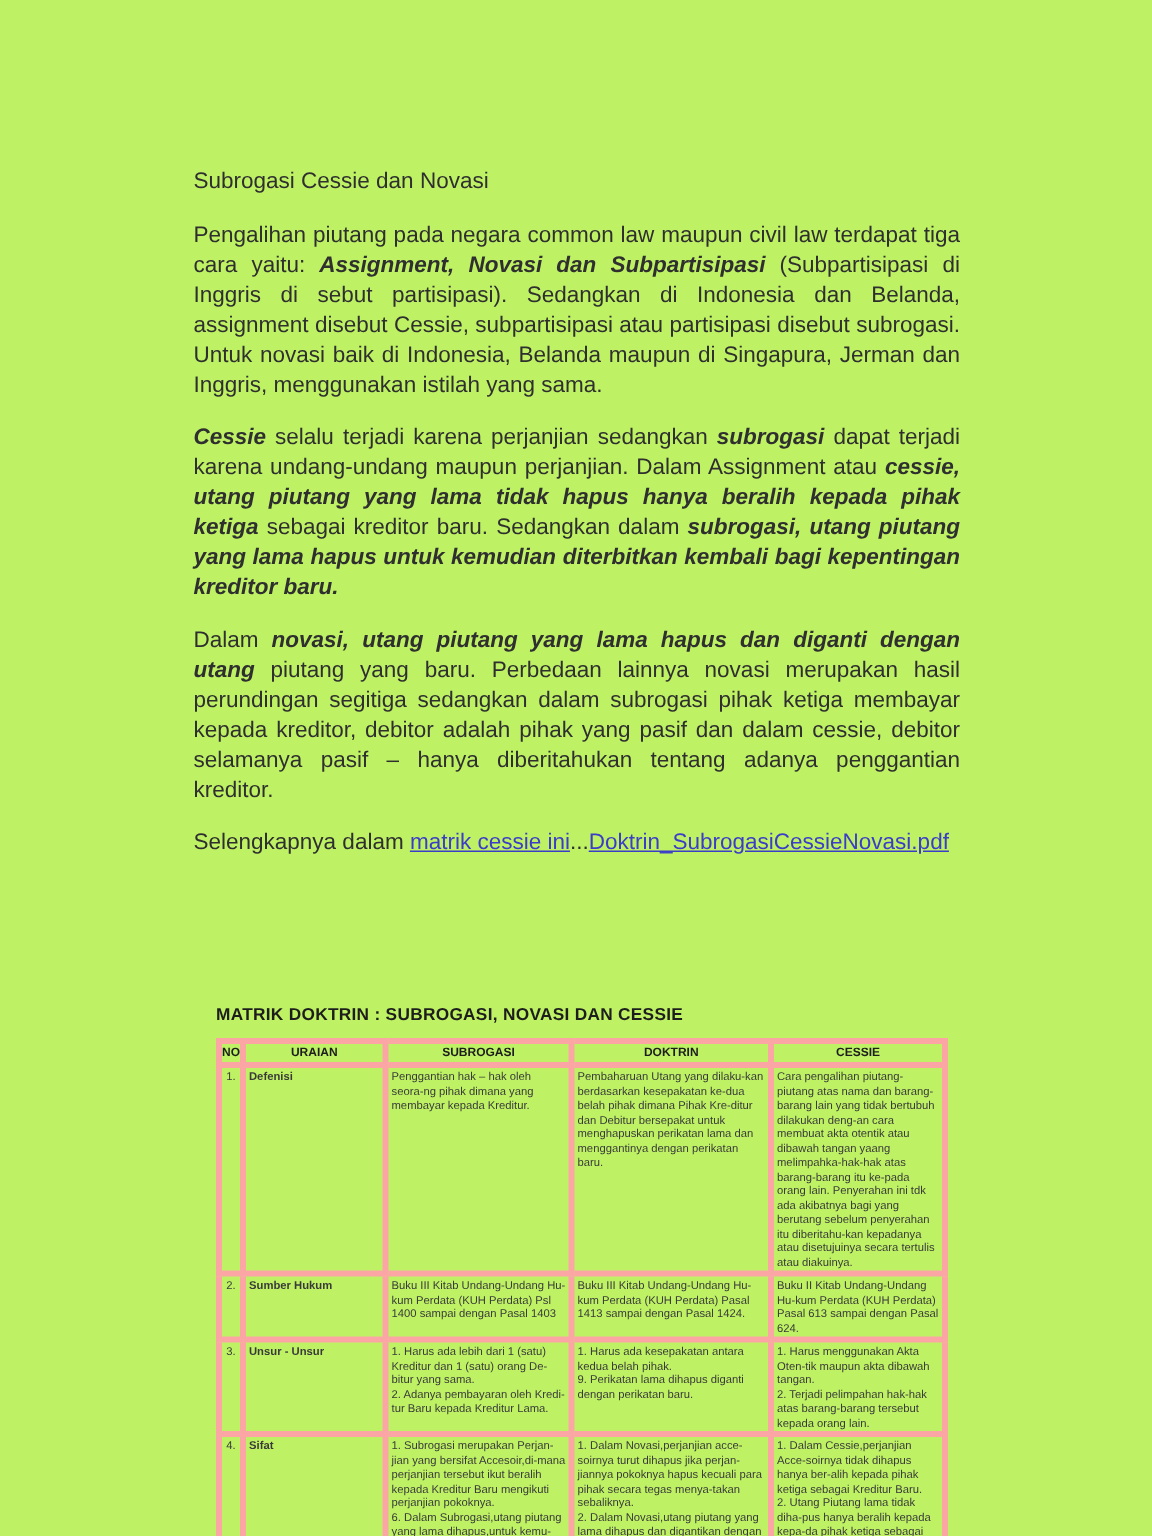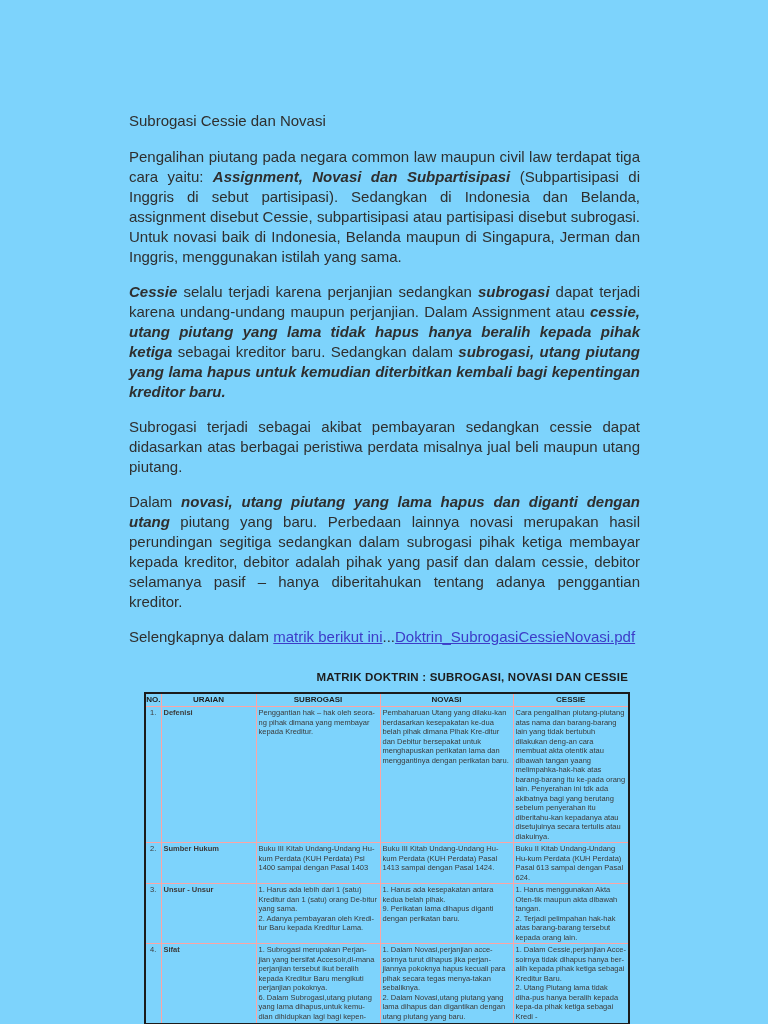--- a/index.html
+++ b/index.html
@@ -1,36 +1,36 @@
 <!DOCTYPE html>
 <html><head>
 <meta charset="utf-8">
 <style>
   html,body{margin:0;padding:0;background:#ffffff;}
   .screen{
-    position:relative;width:768px;height:1024px;background:#7dd3fc;
+    position:relative;width:768px;height:1024px;background:#bef264;
     font-family:"Liberation Sans",sans-serif;color:#2f2f2f;overflow:hidden;
   }
   .doc{position:absolute;left:129px;top:111px;width:511px;font-size:15px;line-height:20px;}
   .doc-title{margin:0 0 16px 0;}
   .para{margin:12px 0 15px 0;text-align:justify;}
   .bi{font-weight:bold;font-style:italic;}
   .link{color:#3c3cc8;text-decoration:underline;cursor:pointer;}
   .dots{color:#2f2f2f;}
   .matrix-title{
-    position:absolute;left:144px;top:670px;width:484px;text-align:right;
+    position:absolute;left:144px;top:670px;width:484px;text-align:left;
     font-weight:bold;font-size:11.5px;line-height:14px;color:#1d1d1d;letter-spacing:.2px;
   }
   .matrix-table{
     position:absolute;left:144px;top:692px;width:484px;table-layout:fixed;
     border-collapse:collapse;border:2px solid #1b1b1b;
     font-size:7.5px;line-height:9.5px;color:#3a3a3a;
   }
   .matrix-table th,.matrix-table td{
-    border:1px solid #fca5a5;vertical-align:top;padding:1px 2px;overflow:hidden;
+    border:4px solid #fca5a5;vertical-align:top;padding:1px 2px;overflow:hidden;
   }
   .matrix-table th{font-size:8px;line-height:10px;text-align:center;padding:1px 0;color:#1d1d1d;}
   .c-no{text-align:center;padding:1px 0;}
   .c-uraian{font-weight:bold;}
   .matrix-table td{white-space:pre-line;}
   tr.hr th{height:10px;}
   tr.r1 td{height:118px;}
   tr.r2 td{height:28px;}
   tr.r3 td{height:48px;}
   tr.r4 td{height:77px;}
@@ -43,44 +43,43 @@
   <div class="doc">
 
     <div class="doc-title">Subrogasi Cessie dan Novasi</div>
 
     <p class="para"><span>Pengalihan piutang pada negara common law maupun civil law terdapat tiga cara yaitu: </span><span class="bi">Assignment, Novasi dan Subpartisipasi</span><span> (Subpartisipasi di Inggris di sebut partisipasi). Sedangkan di Indonesia dan Belanda, assignment disebut Cessie, subpartisipasi atau partisipasi disebut subrogasi. Untuk novasi baik di Indonesia, Belanda maupun di Singapura, Jerman dan Inggris, menggunakan istilah yang sama.</span></p>
 
     <div class="para">
       <div><span class="bi">Cessie</span><span> selalu terjadi karena perjanjian sedangkan </span><span class="bi">subrogasi</span><span> dapat terjadi karena undang-undang maupun perjanjian. Dalam Assignment atau </span><span class="bi">cessie, utang piutang yang lama tidak hapus hanya beralih kepada pihak ketiga</span><span> sebagai kreditor baru. Sedangkan dalam </span><span class="bi">subrogasi, utang piutang yang lama hapus untuk kemudian diterbitkan kembali bagi kepentingan kreditor baru.</span></div>
     </div>
 
-    <p class="para">Subrogasi terjadi sebagai akibat pembayaran sedangkan cessie dapat didasarkan atas berbagai peristiwa perdata misalnya jual beli maupun utang piutang.</p>
 
     <p class="para"><span>Dalam </span><span class="bi">novasi, utang piutang yang lama hapus dan diganti dengan utang</span><span> piutang yang baru. Perbedaan lainnya novasi merupakan hasil perundingan segitiga sedangkan dalam subrogasi pihak ketiga membayar kepada kreditor, debitor adalah pihak yang pasif dan dalam cessie, debitor selamanya pasif – hanya diberitahukan tentang adanya penggantian kreditor.</span></p>
 
-    <p class="para"><span>Selengkapnya dalam </span><a class="link">matrik berikut ini</a><span class="dots">...</span><a class="link">Doktrin_SubrogasiCessieNovasi.pdf</a></p>
+    <p class="para"><span>Selengkapnya dalam </span><a class="link">matrik cessie ini</a><span class="dots">...</span><a class="link">Doktrin_SubrogasiCessieNovasi.pdf</a></p>
 
   </div>
 
   <div class="matrix-title">MATRIK DOKTRIN : SUBROGASI, NOVASI DAN CESSIE</div>
 
   <table class="matrix-table">
     <colgroup>
       <col style="width:16px">
         <col style="width:95px">
         <col style="width:124px">
         <col style="width:133px">
         <col style="width:116px">
     </colgroup>
     <thead>
       <tr class="hr">
         <th>NO.</th>
         <th>URAIAN</th>
         <th>SUBROGASI</th>
-        <th>NOVASI</th>
+        <th>DOKTRIN</th>
         <th>CESSIE</th>
       </tr>
     </thead>
     <tbody>
       <tr class="r1">
         <td class="c-no">1.</td>
         <td class="c-uraian">Defenisi</td>
         <td>Penggantian hak – hak oleh seora-ng pihak dimana yang membayar kepada Kreditur.</td>
         <td>Pembaharuan Utang yang dilaku-kan berdasarkan kesepakatan ke-dua belah pihak dimana Pihak Kre-ditur dan Debitur bersepakat untuk menghapuskan perikatan lama dan menggantinya dengan perikatan baru.</td>
         <td>Cara pengalihan piutang-piutang atas nama dan barang-barang lain yang tidak bertubuh dilakukan deng-an cara membuat akta otentik atau dibawah tangan yaang melimpahka-hak-hak atas barang-barang itu ke-pada orang lain. Penyerahan ini tdk ada akibatnya bagi yang berutang sebelum penyerahan itu diberitahu-kan kepadanya atau disetujuinya secara tertulis atau diakuinya.</td>

